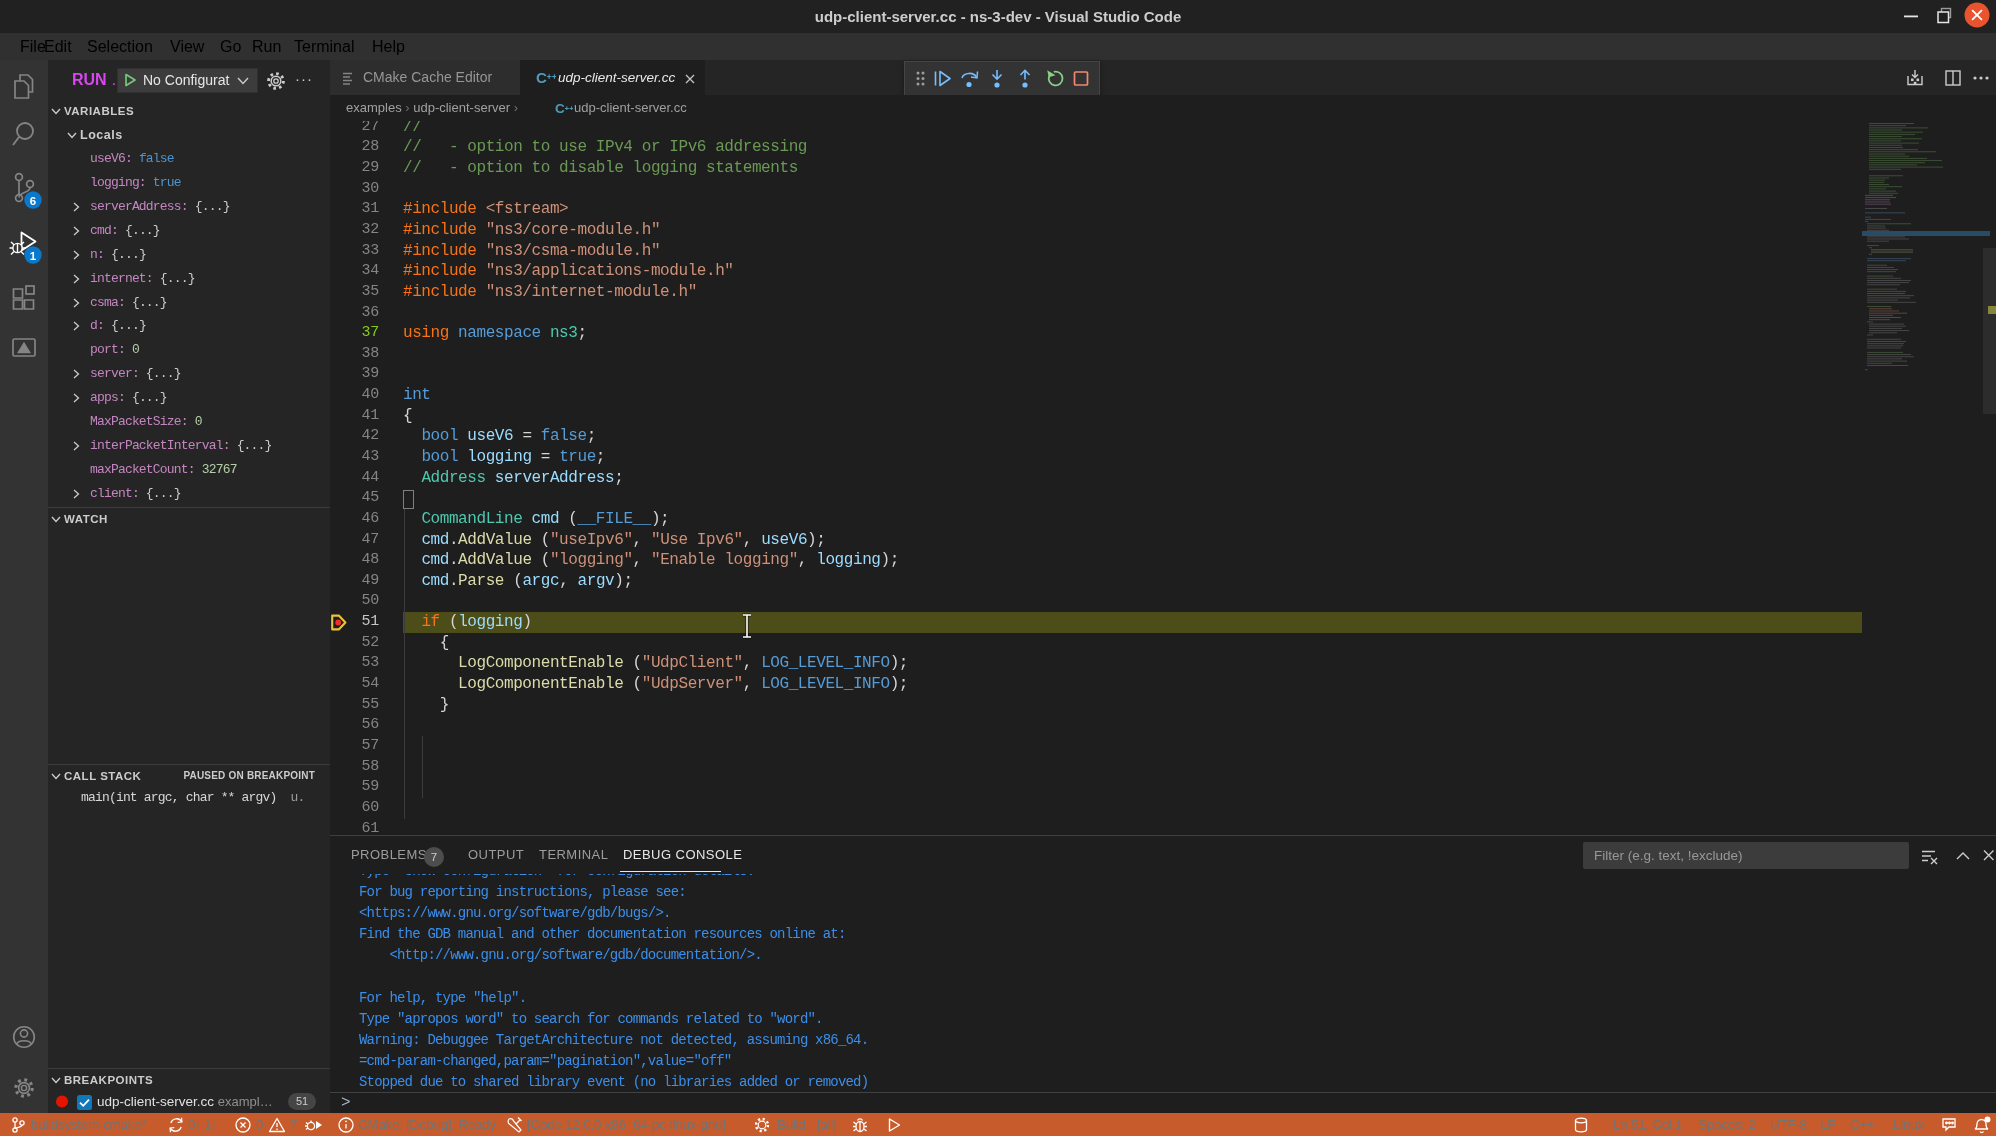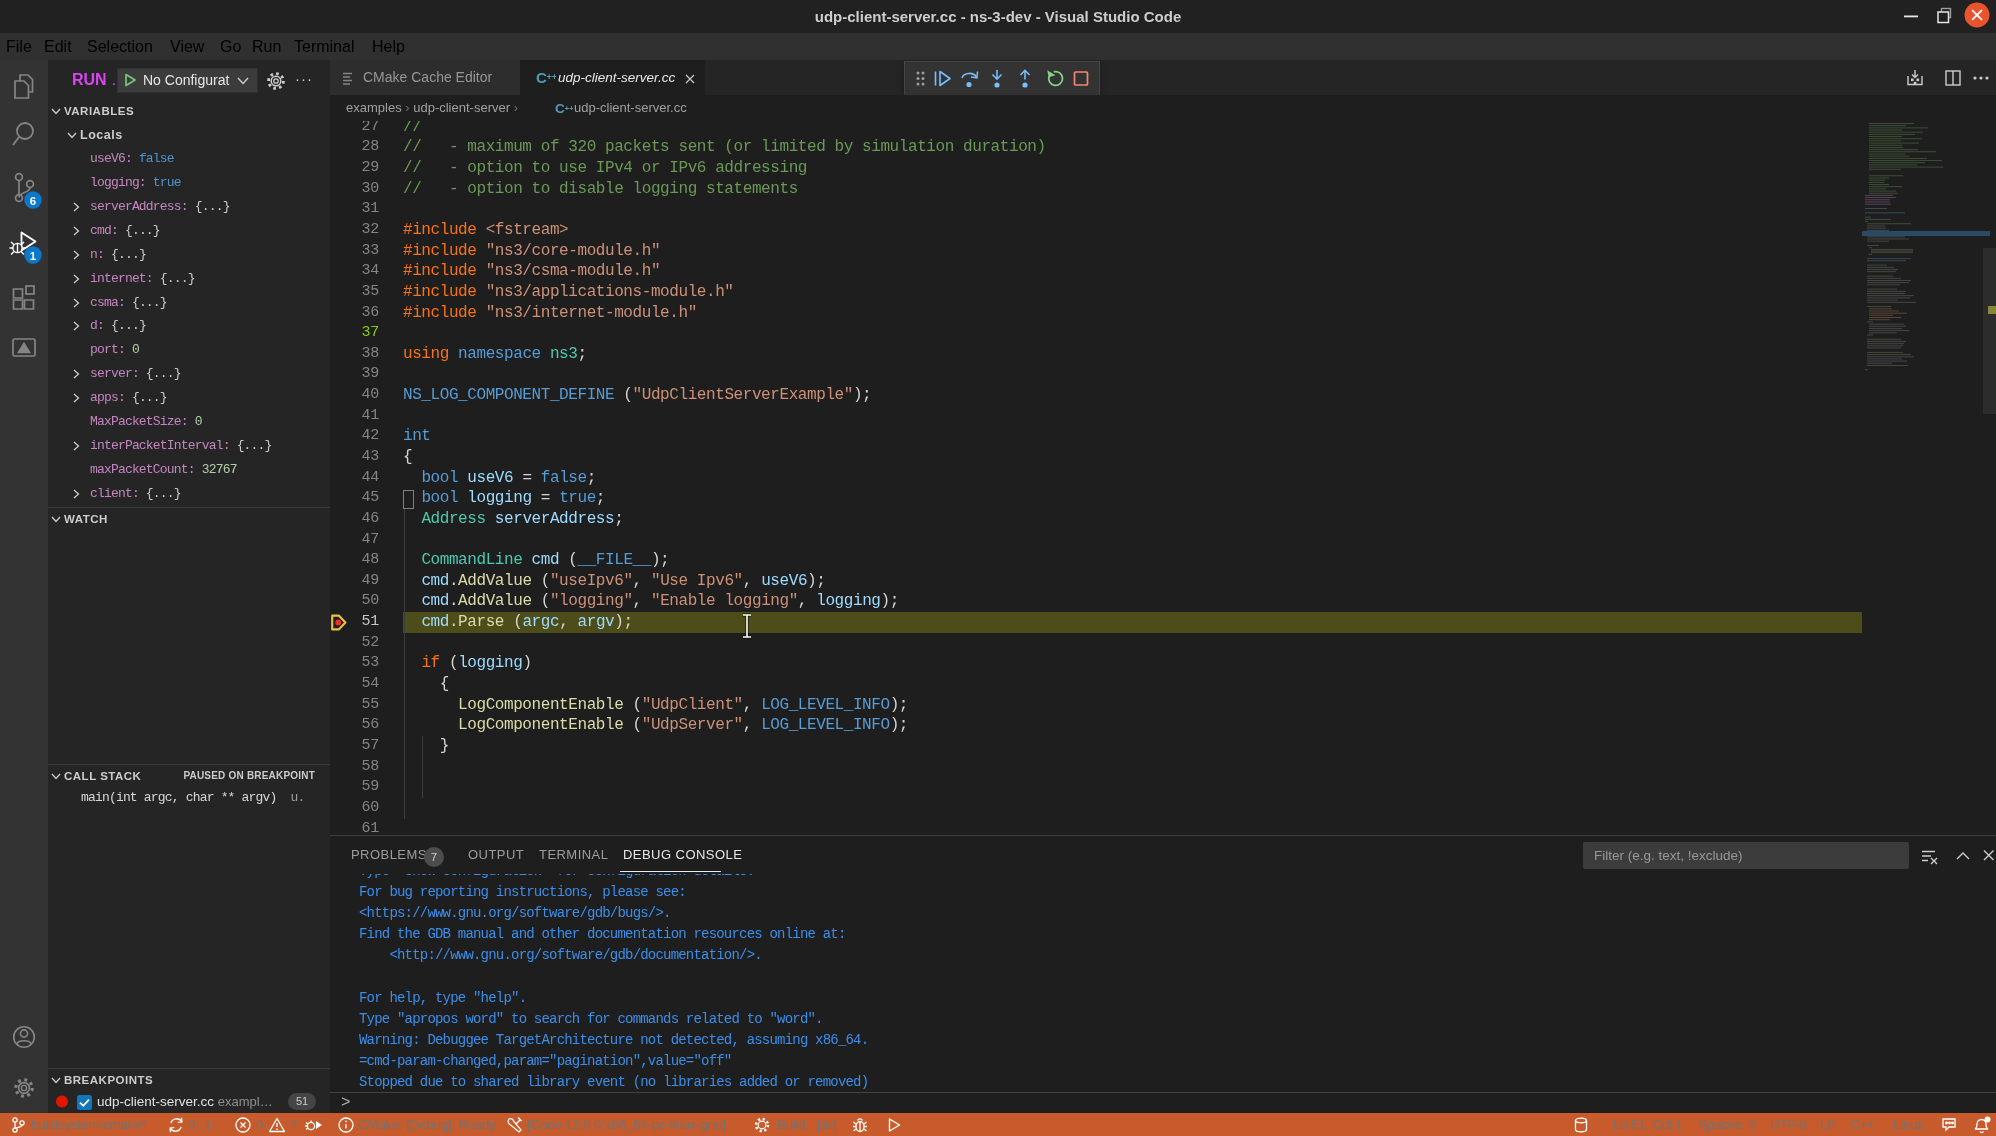--- a/index.html
+++ b/index.html
@@ -44,21 +44,21 @@
     <div class="abs" id="titlebar"></div>
     <div class="abs" id="title">udp-client-server.cc - ns-3-dev - Visual Studio Code</div>
     <svg class="abs" style="left:1898px;top:2px" width="96" height="28" viewBox="0 0 96 28">
       <rect x="6" y="13.5" width="14" height="1.8" fill="#e6e6e6"></rect>
       <rect x="43.5" y="6.5" width="9" height="9" fill="none" stroke="#9a9a9a" stroke-width="1.4"></rect>
       <rect x="40" y="10" width="10.5" height="10.5" fill="#212122" stroke="#e6e6e6" stroke-width="1.5"></rect>
       <circle cx="79" cy="13" r="12.5" fill="#e9542f"></circle>
       <path d="M74.6 8.6 L83.4 17.4 M83.4 8.6 L74.6 17.4" stroke="#fff" stroke-width="1.8" stroke-linecap="round"></path>
     </svg>
     <div class="abs" id="menubar"></div>
-    <div class="mitem" style="left:6px">File</div>
+    <div class="mitem" style="left:20px">File</div>
     <div class="mitem" style="left:44px">Edit</div>
     <div class="mitem" style="left:87px">Selection</div>
     <div class="mitem" style="left:170px">View</div>
     <div class="mitem" style="left:220px">Go</div>
     <div class="mitem" style="left:252px">Run</div>
     <div class="mitem" style="left:294px">Terminal</div>
     <div class="mitem" style="left:372px">Help</div>
     <div class="abs" id="activitybar"></div>
     <svg class="abs" style="left:0;top:60px" width="48" height="1053" viewBox="0 0 48 1053">
 <g fill="none" stroke="#858585" stroke-width="1.7">
@@ -309,33 +309,31 @@
       <div class="cl" style="color:#858585">55</div>
       <div class="cl" style="color:#858585">56</div>
       <div class="cl" style="color:#858585">57</div>
       <div class="cl" style="color:#858585">58</div>
       <div class="cl" style="color:#858585">59</div>
       <div class="cl" style="color:#858585">60</div>
       <div class="cl" style="color:#858585">61</div>
     </div>
     <div class="abs" id="code">
       <div class="cl"><span class="tok-c">//</span></div>
-      <div class="cl"><span class="tok-c">//   - maximum of 320 packets sent (or limited by simulation duration)</span></div>
       <div class="cl"><span class="tok-c">//   - option to use IPv4 or IPv6 addressing</span></div>
       <div class="cl"><span class="tok-c">//   - option to disable logging statements</span></div>
       <div class="cl"> </div>
       <div class="cl"><span class="tok-p">#include</span> <span class="tok-s">&lt;fstream&gt;</span></div>
       <div class="cl"><span class="tok-p">#include</span> <span class="tok-s">"ns3/core-module.h"</span></div>
       <div class="cl"><span class="tok-p">#include</span> <span class="tok-s">"ns3/csma-module.h"</span></div>
       <div class="cl"><span class="tok-p">#include</span> <span class="tok-s">"ns3/applications-module.h"</span></div>
       <div class="cl"><span class="tok-p">#include</span> <span class="tok-s">"ns3/internet-module.h"</span></div>
       <div class="cl"> </div>
       <div class="cl"><span class="tok-p">using</span> <span class="tok-k">namespace</span> <span class="tok-t">ns3</span>;</div>
       <div class="cl"> </div>
-      <div class="cl"><span class="tok-k">NS_LOG_COMPONENT_DEFINE</span> (<span class="tok-s">"UdpClientServerExample"</span>);</div>
       <div class="cl"> </div>
       <div class="cl"><span class="tok-k">int</span></div>
       <div class="cl">{</div>
       <div class="cl">  <span class="tok-k">bool</span> <span class="tok-v">useV6</span> = <span class="tok-k">false</span>;</div>
       <div class="cl">  <span class="tok-k">bool</span> <span class="tok-v">logging</span> = <span class="tok-k">true</span>;</div>
       <div class="cl">  <span class="tok-t">Address</span> <span class="tok-v">serverAddress</span>;</div>
       <div class="cl"> </div>
       <div class="cl">  <span class="tok-t">CommandLine</span> <span class="tok-v">cmd</span> (<span class="tok-k">__FILE__</span>);</div>
       <div class="cl">  <span class="tok-v">cmd</span>.<span class="tok-f">AddValue</span> (<span class="tok-s">"useIpv6"</span>, <span class="tok-s">"Use Ipv6"</span>, <span class="tok-v">useV6</span>);</div>
       <div class="cl">  <span class="tok-v">cmd</span>.<span class="tok-f">AddValue</span> (<span class="tok-s">"logging"</span>, <span class="tok-s">"Enable logging"</span>, <span class="tok-v">logging</span>);</div>

